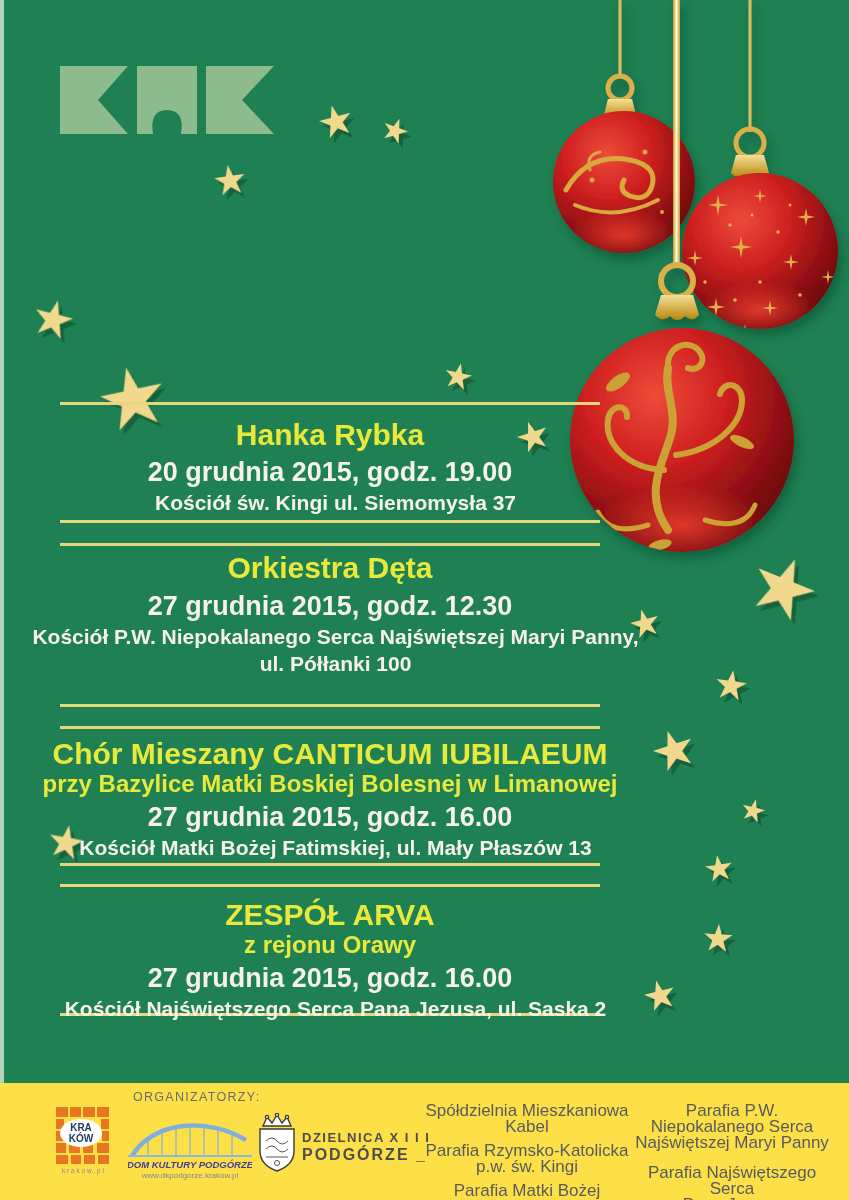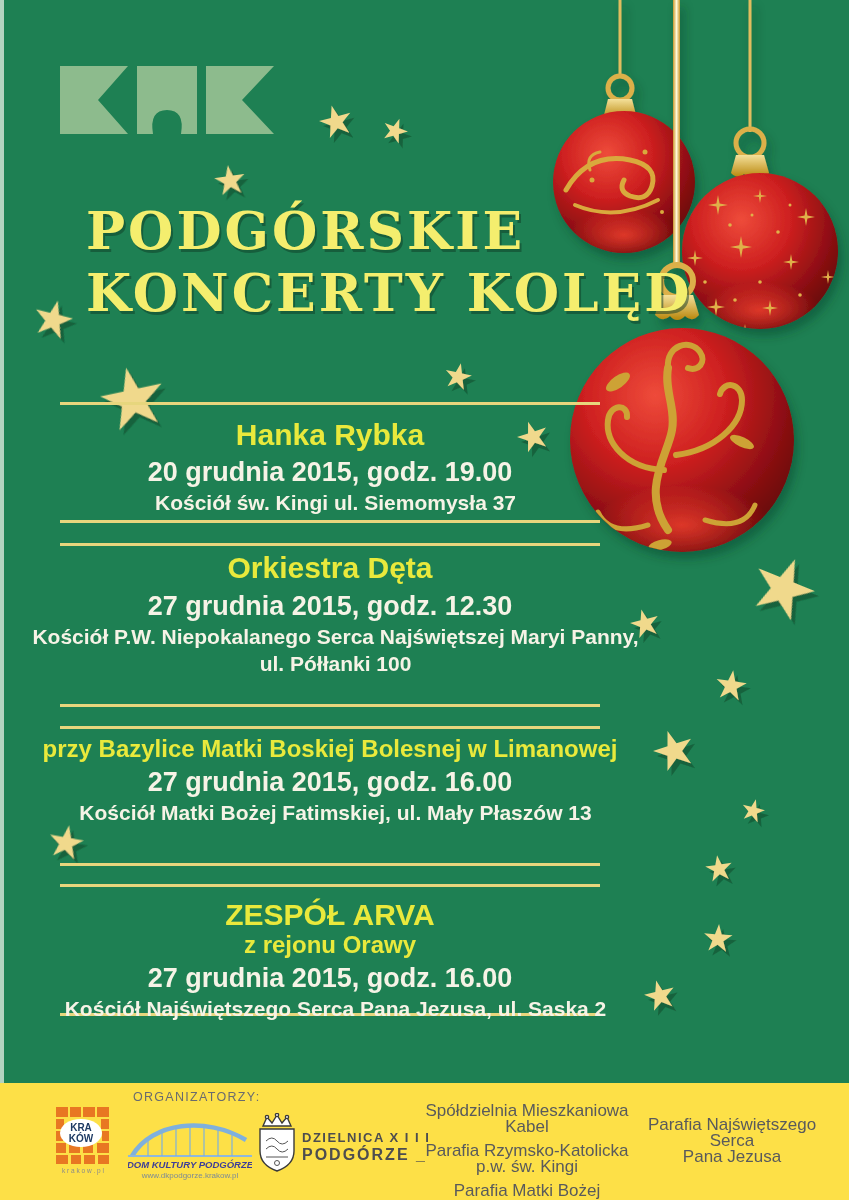--- a/index.html
+++ b/index.html
@@ -195,24 +195,20 @@
   </svg>
 
   <svg class="krk-logo-svg" width="220" height="72" viewBox="0 0 220 72">
     <g fill="#8dbb8d">
       <polygon points="2,2 70,2 40,36 70,70 2,70"></polygon>
       <path d="M79,2 h60 v68 h-16 q4,-24 -14,-24 q-18,0 -14,24 h-16 z"></path>
       <polygon points="148,2 216,2 184,36 216,70 148,70"></polygon>
     </g>
   </svg>
 
-  <div class="title">
-    <div>PODGÓRSKIE</div>
-    <div>KONCERTY KOLĘD</div>
-  </div>
 
   <div class="sep" style="top:402px"></div>
   <div class="sep" style="top:520px"></div>
   <div class="sep" style="top:543px"></div>
   <div class="sep" style="top:704px"></div>
   <div class="sep" style="top:726px"></div>
   <div class="sep" style="top:863px"></div>
   <div class="sep" style="top:884px"></div>
   <div class="sep" style="top:1013px"></div>
 
@@ -223,20 +219,21 @@
   </div>
 
   <div class="section" style="top:550px">
     <div class="c-name" style="line-height:36px">Orkiestra Dęta</div>
     <div class="c-date">27 grudnia 2015, godz. 12.30</div>
     <div class="c-venue">Kościół P.W. Niepokalanego Serca Najświętszej Maryi Panny,</div>
     <div class="c-venue">ul. Półłanki 100</div>
   </div>
 
   <div class="section" style="top:736px">
+    <div class="c-name">Chór Mieszany CANTICUM IUBILAEUM</div>
     <div class="c-sub">przy Bazylice Matki Boskiej Bolesnej w Limanowej</div>
     <div class="c-date">27 grudnia 2015, godz. 16.00</div>
     <div class="c-venue">Kościół Matki Bożej Fatimskiej, ul. Mały Płaszów 13</div>
   </div>
 
   <div class="section" style="top:897px">
     <div class="c-name">ZESPÓŁ ARVA</div>
     <div class="c-sub">z rejonu Orawy</div>
     <div class="c-date">27 grudnia 2015, godz. 16.00</div>
     <div class="c-venue">Kościół Najświętszego Serca Pana Jezusa, ul. Saska 2</div>
@@ -311,20 +308,24 @@
     <div class="partners-col" style="left:422px; top:20px">
       <div class="entry">Spółdzielnia Mieszkaniowa Kabel</div>
       <div class="entry">
         <div>Parafia Rzymsko-Katolicka</div>
         <div>p.w. św. Kingi</div>
       </div>
       <div class="entry">Parafia Matki Bożej Fatimskiej</div>
     </div>
 
     <div class="partners-col" style="left:627px; top:20px">
+      <div class="entry">
+        <div>Parafia P.W. Niepokalanego Serca</div>
+        <div>Najświętszej Maryi Panny</div>
+      </div>
       <div class="entry" style="margin-top:14px">
         <div>Parafia Najświętszego Serca</div>
         <div>Pana Jezusa</div>
       </div>
     </div>
   </div>
 
 </div>
 
 </body></html>

